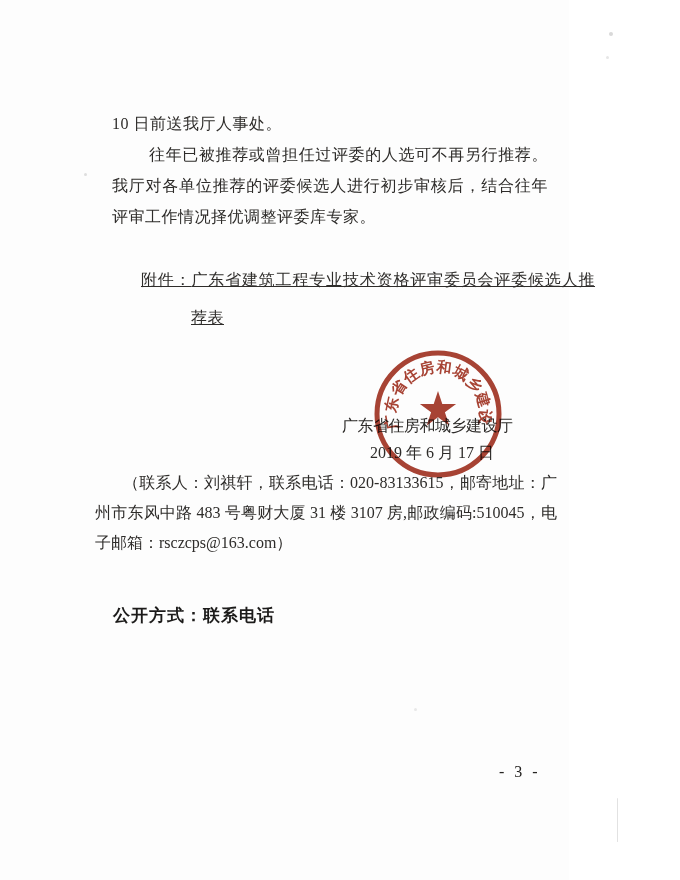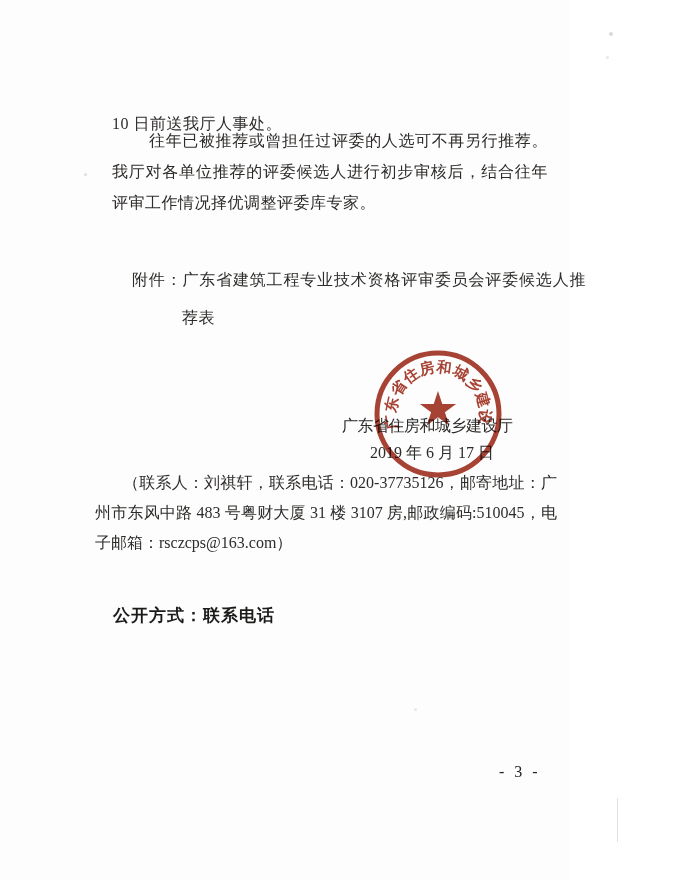--- a/index.html
+++ b/index.html
@@ -27,37 +27,38 @@
     word-break: break-all;
     letter-spacing: 0.5px;
   }
   .line1 {
     left: 112px;
     top: 108px;
     width: 436px;
   }
   .para {
     left: 112px;
-    top: 125px;
+    top: 139px;
     width: 436px;
     text-indent: 37px;
   }
   .attachment {
     position: absolute;
-    left: 132px;
+    left: 141px;
     top: 261px;
     width: 404px;
     font-size: 16px;
     line-height: 38px;
     padding-left: 50px;
     text-indent: -50px;
     text-align: justify;
     text-justify: inter-character;
     word-break: break-all;
     letter-spacing: 0.5px;
+    text-decoration: underline;
   }
   .issuer {
     position: absolute;
     left: 342px;
     top: 416px;
     width: 200px;
     font-size: 16px;
     letter-spacing: -0.5px;
     white-space: nowrap;
   }
@@ -147,21 +148,21 @@
     <defs>
       <path id="sealArc" d="M 30.5 84.4 A 42 42 0 1 1 109.5 84.4" fill="none"></path>
     </defs>
     <circle cx="70" cy="70" r="61" fill="none" stroke-width="5" stroke="#a23424"></circle>
     <polygon points="70,47 65.7,60.1 51.9,60.1 63.1,68.3 58.8,81.4 70,73.3 81.2,81.4 76.9,68.3 88.1,60.1 74.3,60.1" fill="#a23424"></polygon>
     <text fill="#a23424">
       <textPath href="#sealArc" startOffset="0" textLength="172" lengthAdjust="spacing">广东省住房和城乡建设厅</textPath>
     </text>
   </svg>
 
-  <div class="contact">（联系人：刘祺轩，联系电话：020-37735126，邮寄地址：广州市东风中路 483 号粤财大厦 31 楼 3107 房,邮政编码:510045，电子邮箱：rsczcps@163.com）</div>
+  <div class="contact">（联系人：刘祺轩，联系电话：020-83133615，邮寄地址：广州市东风中路 483 号粤财大厦 31 楼 3107 房,邮政编码:510045，电子邮箱：rsczcps@163.com）</div>
 
   <div class="publicity">公开方式：联系电话</div>
 
   <div class="pagenum">- 3 -</div>
 
   <div class="speck s1"></div>
   <div class="speck s2"></div>
   <div class="speck s3"></div>
   <div class="speck s4"></div>
   <div class="scanline"></div>

